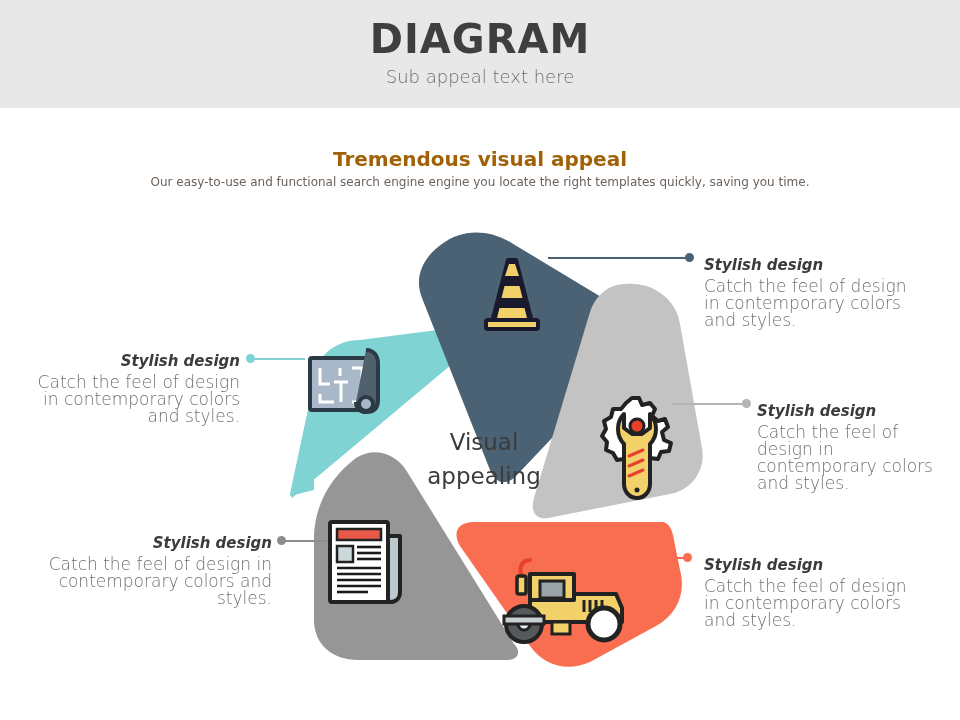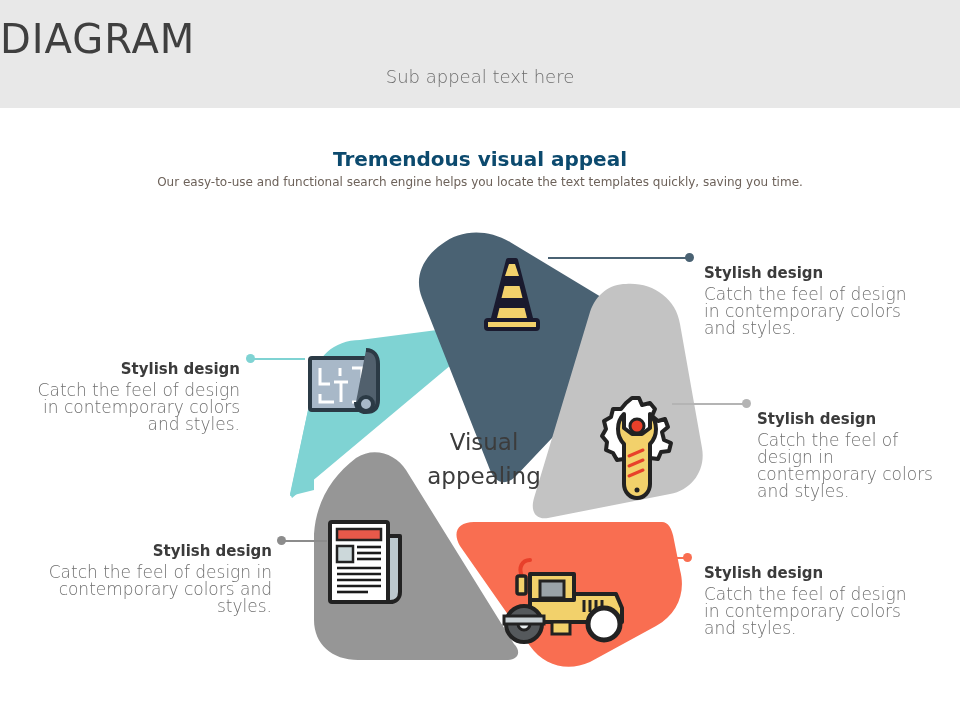--- a/index.html
+++ b/index.html
@@ -9,47 +9,48 @@
     overflow:hidden;position:relative;
   }
   #slide{position:absolute;inset:0;width:960px;height:720px;background:#fff;}
 
   
   .header-band{
     position:absolute;left:0;top:0;width:960px;height:108px;
     background:#e8e8e8;
   }
   .deck-title{
-    position:absolute;left:0;top:16px;width:960px;text-align:left;
-    font-size:40px;font-weight:normal;color:#3f3f3f;
+    position:absolute;left:0;top:16px;width:960px;text-align:center;
+    font-size:40px;font-weight:bold;color:#3f3f3f;
     letter-spacing:1px;line-height:46px;
   }
   .deck-subtitle{
     position:absolute;left:0;top:66px;width:960px;text-align:center;
     font-size:18px;color:#6d6d6d;font-weight:300;line-height:22px;
   }
 
   
   .section-title{
     position:absolute;left:0;top:146px;width:960px;text-align:center;
-    font-size:20px;font-weight:bold;color:#0c4a6e;line-height:26px;
+    font-size:20px;font-weight:bold;color:#a16207;line-height:26px;
   }
   .section-desc{
     position:absolute;left:80px;top:174px;width:800px;text-align:center;
     font-size:12px;color:#6d625a;line-height:17px;
   }
 
   
   #wheel{position:absolute;left:228px;top:222px;width:512px;height:450px;}
 
   
   .callout{position:absolute;}
   .callout .c-title{
     font-size:15px;font-weight:bold;color:#3b3b3b;line-height:19px;
-    margin:12px 0 3px 0;
+    margin:4px 0 3px 0;
+    font-style:italic;
   }
   .callout .c-body{
     font-size:17px;color:#6f6f6f;line-height:17px;margin:0;font-weight:300;
   }
   .callout.right{text-align:left;}
   .callout.left{text-align:right;}
 
   
   .conn{position:absolute;height:2px;}
   .dot{position:absolute;width:9px;height:9px;border-radius:50%;}
@@ -63,21 +64,21 @@
 </head>
 <body>
 
 <div id="slide">
 
   <div class="header-band"></div>
   <div class="deck-title">DIAGRAM</div>
   <div class="deck-subtitle">Sub appeal text here</div>
 
   <div class="section-title">Tremendous visual appeal</div>
-  <div class="section-desc">Our easy-to-use and functional search engine helps you locate the text templates quickly, saving you time.</div>
+  <div class="section-desc">Our easy-to-use and functional search engine engine you locate the right templates quickly, saving you time.</div>
 
   <svg id="wheel" viewBox="0 0 512 450">
 
     <g>
       <path d="M 128 236 C 104 254 88 280 86 312 L 86 398 C 86 422 104 438 130 438
                L 278 438 C 290 438 294 430 286 422 L 178 248 C 168 232 146 224 128 236 Z" fill="#969696"></path>
     </g>
 
     <g>
       <path d="M 130 120 C 104 120 86 138 86 162 L 86 286 L 60 272

